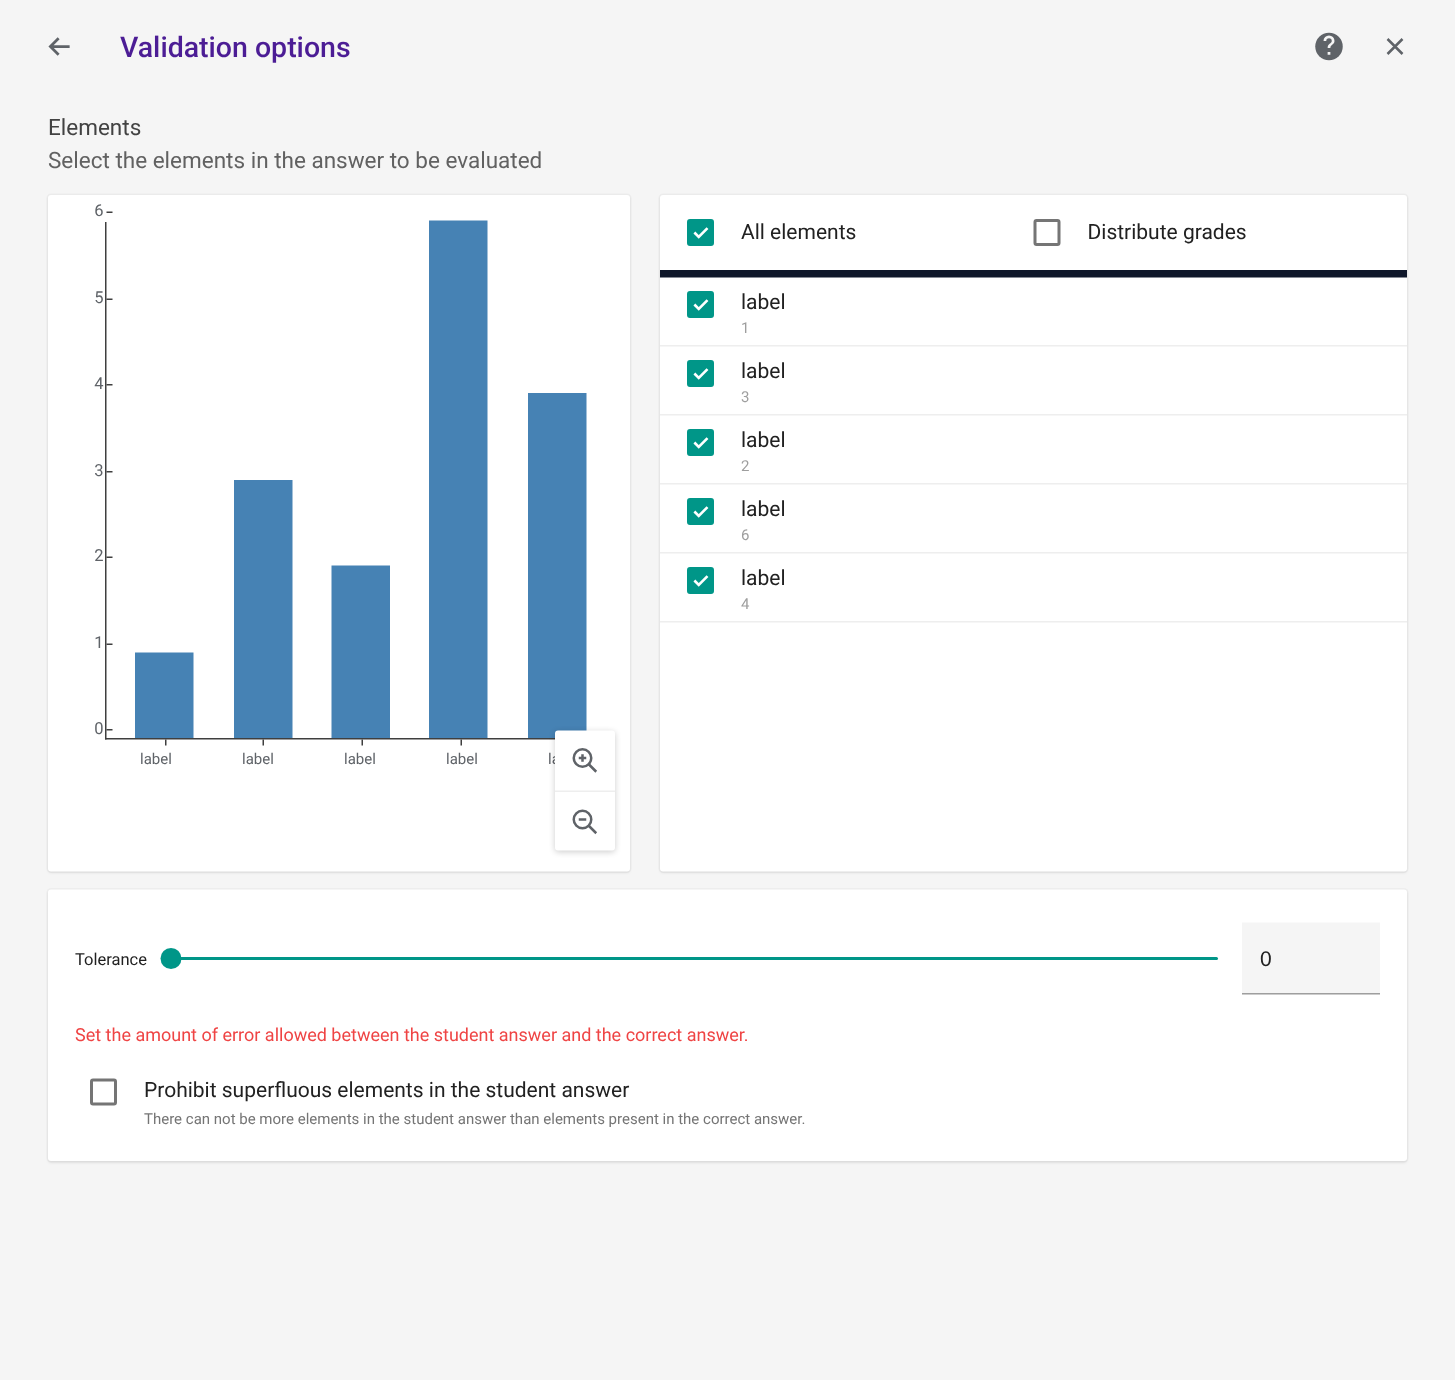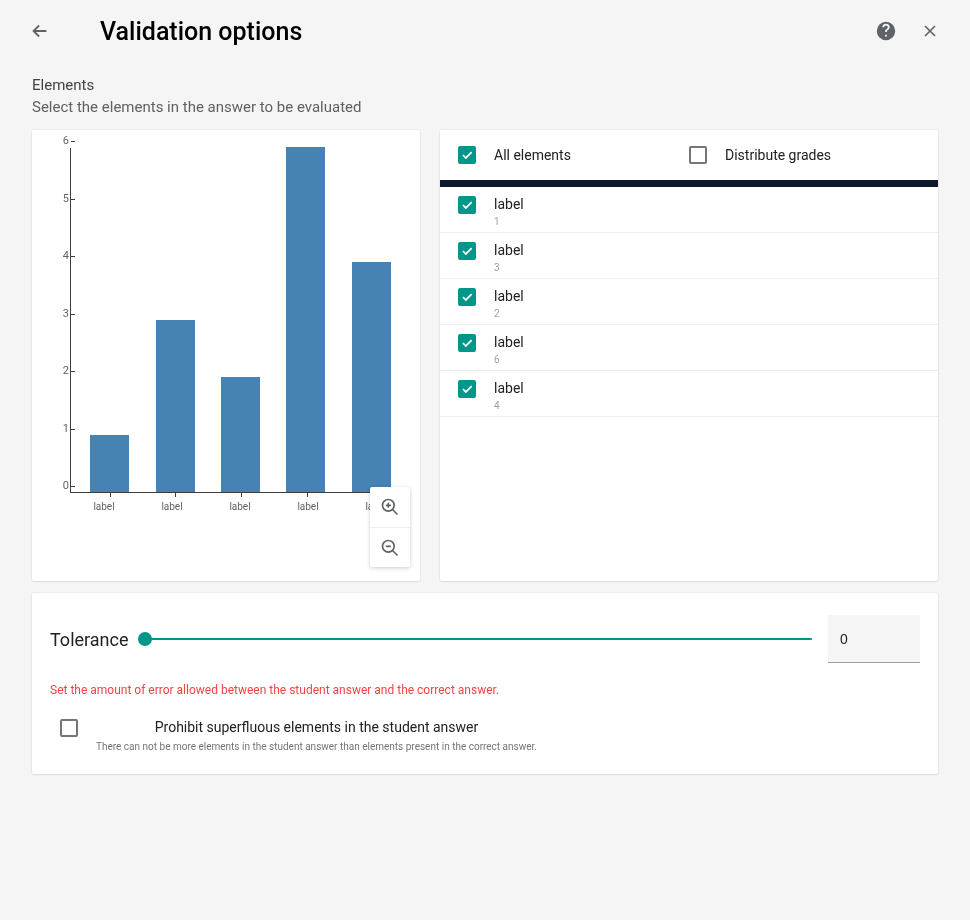--- a/index.html
+++ b/index.html
@@ -16,24 +16,24 @@
     align-items: center;
     height: 62px;
     padding: 0 20px;
   }
   .back-btn {
     width: 40px; height: 40px;
     display: flex; align-items: center; justify-content: center;
     cursor: pointer; color: #5f6368; border-radius: 50%;
   }
   .title {
-    font-size: 25px;
+    font-size: 19px;
     font-weight: 500;
-    margin-left: 40px;
-    color: #000000;
+    margin-left: 20px;
+    color: #4c1d95;
     flex: 1;
   }
   .top-icons { display: flex; gap: 4px; }
   .icon-btn {
     width: 40px; height: 40px;
     display: flex; align-items: center; justify-content: center;
     cursor: pointer; color: #5f6368; border-radius: 50%;
   }
 
   .content { padding: 0 32px; }
@@ -148,21 +148,21 @@
 
   
   .list-card {
     flex: 1;
     height: 451px;
   }
   .list-header {
     display: flex;
     align-items: center;
     padding: 16px 18px;
-    border-bottom: 7px solid #0f172a;
+    border-bottom: 5px solid #0f172a;
   }
   .list-row {
     display: flex;
     align-items: flex-start;
     padding: 9px 18px 5px 18px;
     border-bottom: 1px solid #eee;
   }
   .cb {
     width: 18px; height: 18px;
     border: 2px solid #757575;
@@ -195,21 +195,21 @@
   .criteria-card {
     margin-top: 0;
     padding: 22px 18px 22px 18px;
   }
   .tol-row {
     display: flex;
     align-items: center;
     gap: 16px;
   }
   .tol-label {
-    font-size: 18px;
+    font-size: 11px;
     color: #212121;
   }
   .slider-track {
     flex: 1;
     height: 2px;
     background: #009688;
     position: relative;
     border-radius: 1px;
   }
   .slider-thumb {
@@ -238,21 +238,20 @@
     margin-top: 20px;
   }
   .prohibit-row {
     display: flex;
     align-items: flex-start;
     margin-top: 22px;
     padding-left: 10px;
   }
   .prohibit-labels {
     margin-left: 0px;
-    text-align: center;
   }
   .prohibit-main {
     font-size: 14px;
     color: #212121;
   }
   .prohibit-sub {
     font-size: 10px;
     color: #757575;
     margin-top: 6px;
   }

